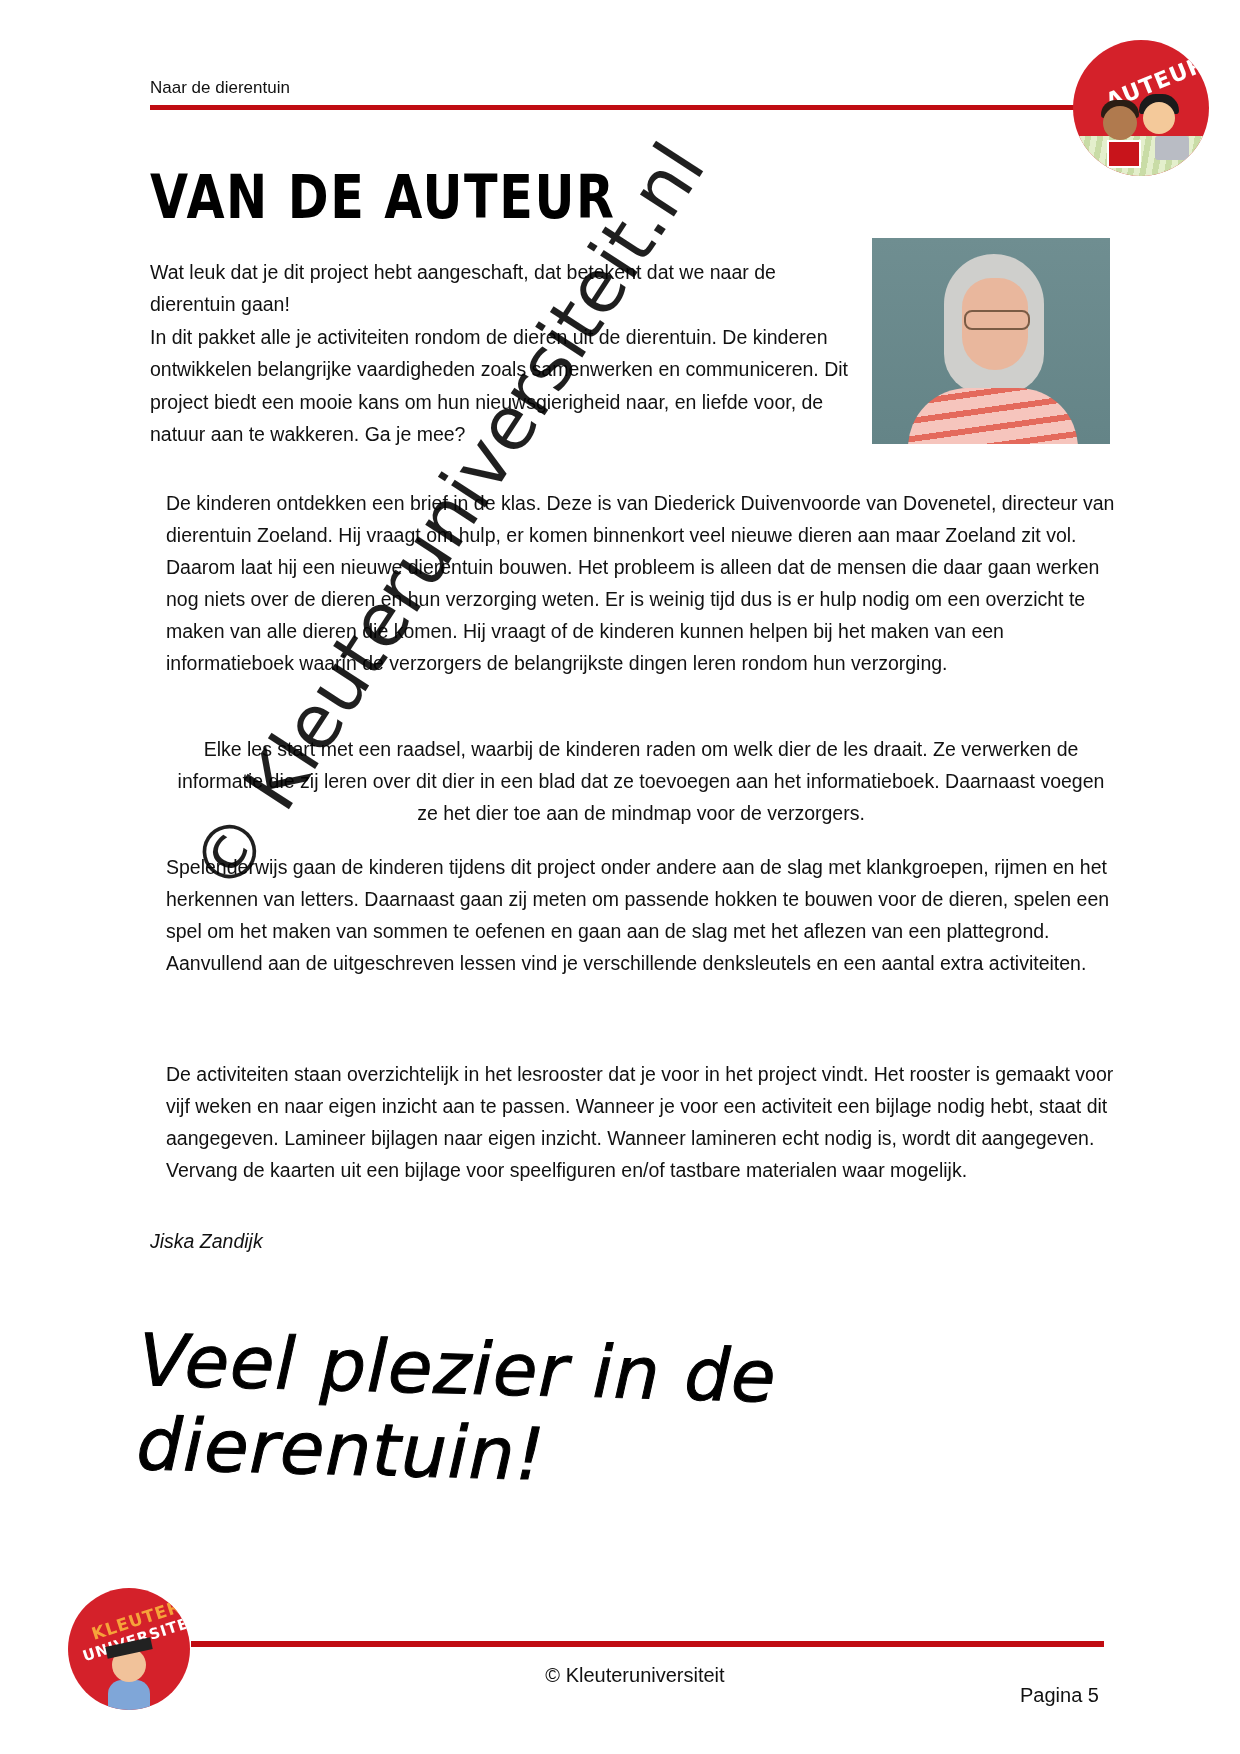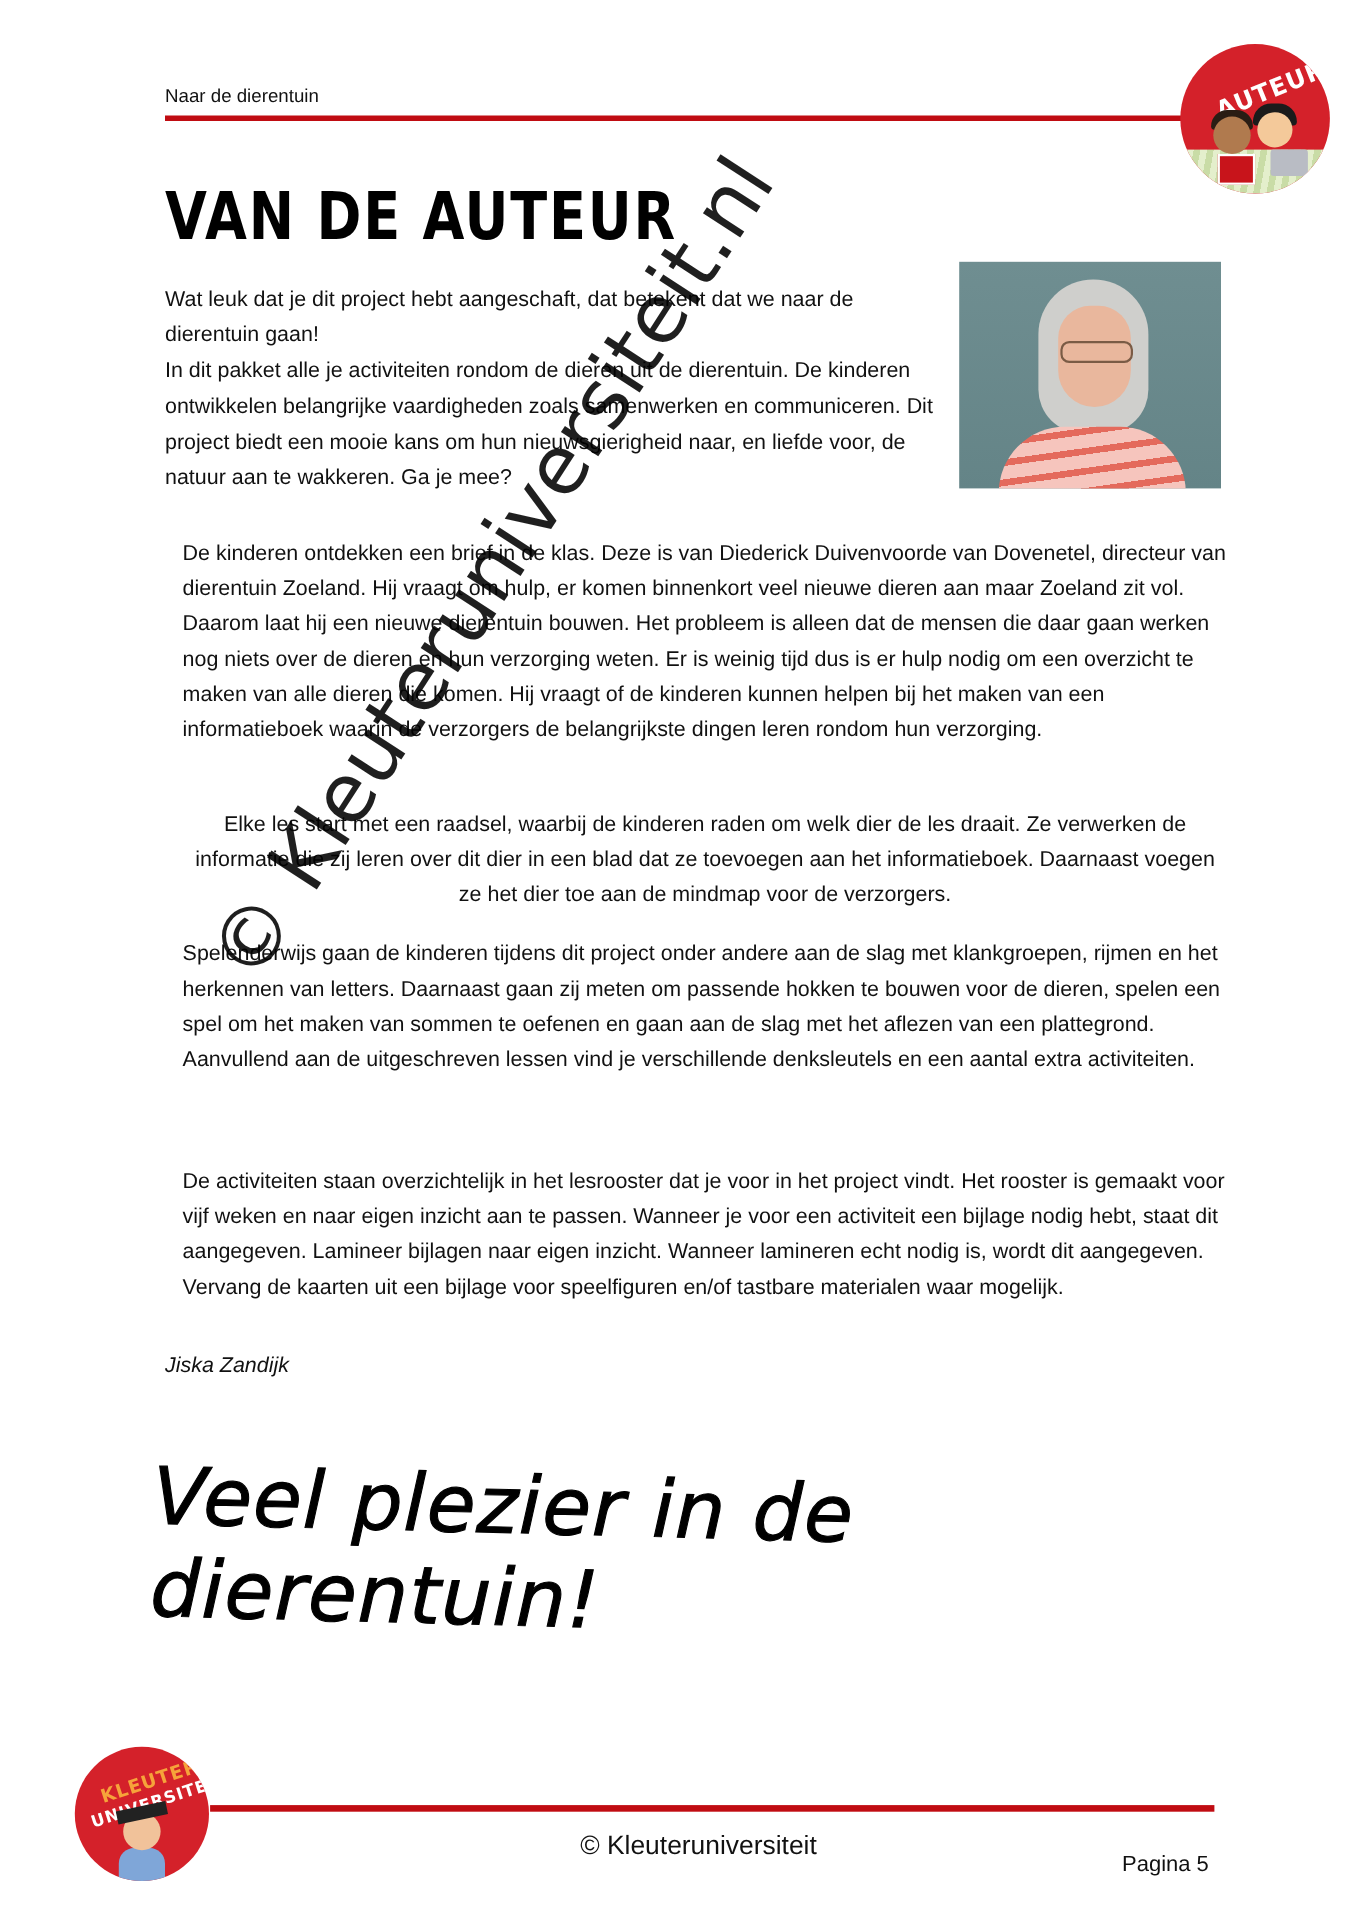--- a/index.html
+++ b/index.html
@@ -74,21 +74,21 @@
   }
 
   .footer-line { left: 191px; top: 1641px; width: 913px; height: 6px; background: #c00c12; }
   .badge-foot { left: 68px; top: 1588px; width: 122px; height: 122px; }
   .badge-foot .l1 { left: 22px; top: 22px; font-size: 17px; color: #f6a33a; transform: rotate(-18deg); }
   .badge-foot .l2 { left: 12px; top: 40px; font-size: 15px; transform: rotate(-18deg); }
   .girl { position: absolute; left: 44px; top: 60px; width: 34px; height: 34px; border-radius: 50%; background: #f1c29a; }
   .girlcap { position: absolute; left: 38px; top: 54px; width: 46px; height: 12px; background: #222; transform: rotate(-12deg); }
   .girlbody { position: absolute; left: 40px; top: 92px; width: 42px; height: 34px; border-radius: 14px 14px 0 0; background: #7fa6d8; }
 
-  .footer-copy { left: 0; width: 1240px; top: 1664px; text-align: center; font-size: 24px; color: #111; padding-left: 30px; box-sizing: border-box; }
+  .footer-copy { left: 0; width: 1240px; top: 1664px; text-align: center; font-size: 20px; color: #111; padding-left: 30px; box-sizing: border-box; }
   .footer-page { left: 1020px; top: 1664px; font-size: 20px; color: #111; margin-top: 20px; }
 </style>
 </head>
 <body>
 
 <div class="abs header-text">Naar de dierentuin</div>
 <div class="abs header-line"></div>
 
 <div class="abs badge badge-top">
   <span class="badge-label">AUTEUR</span>

